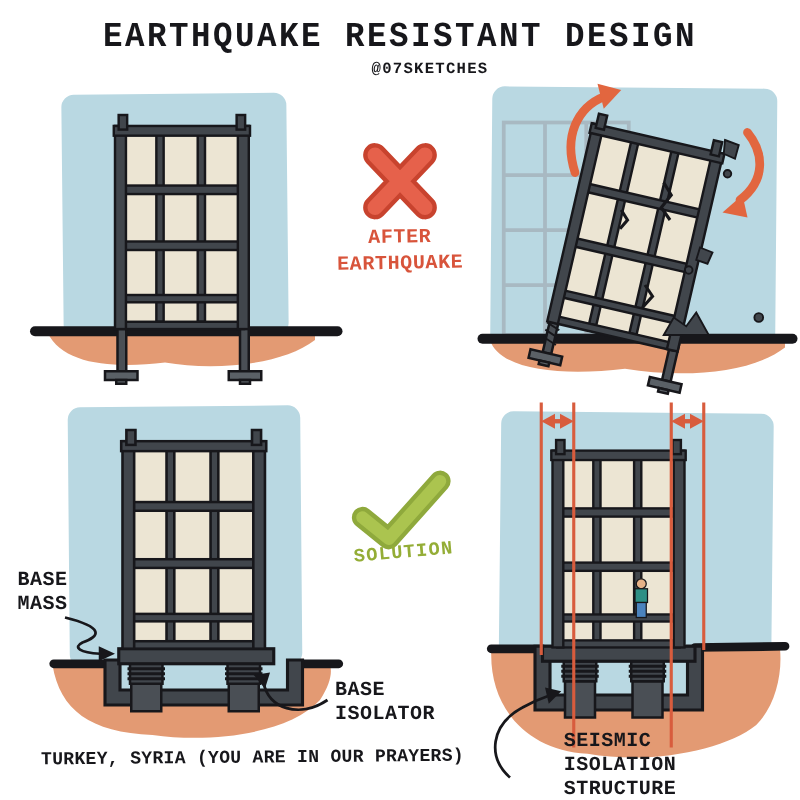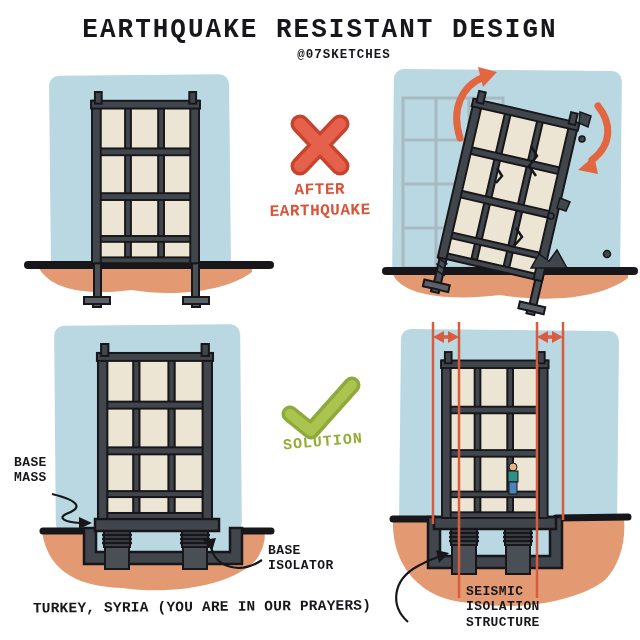--- a/index.html
+++ b/index.html
@@ -19,24 +19,24 @@
   }
   .after{
     left:240px;top:180px;width:160px;text-align:center;
     font-size:16px;line-height:1.3;color:#d8543b;letter-spacing:0.5px;
     transform:rotate(-1deg);
   }
   .solution{
     left:258px;top:434px;width:130px;text-align:center;
     font-size:15px;color:#94ad36;letter-spacing:1px;transform:rotate(-5deg);
   }
-  .small-label{font-size:13px;line-height:1.18;letter-spacing:0.4px;}
+  .small-label{font-size:16px;line-height:1.18;letter-spacing:0.4px;}
   .base-mass{left:14px;top:455px;}
   .base-isolator{left:268px;top:543px;}
-  .seismic{left:466px;top:584px;}
+  .seismic{left:451px;top:584px;}
   .dedication{
     left:22px;top:599px;width:360px;text-align:center;
     font-size:14.5px;letter-spacing:0.2px;transform:rotate(-0.5deg);
   }
 </style>
 </head>
 <body>
 
 <div class="canvas">
 

